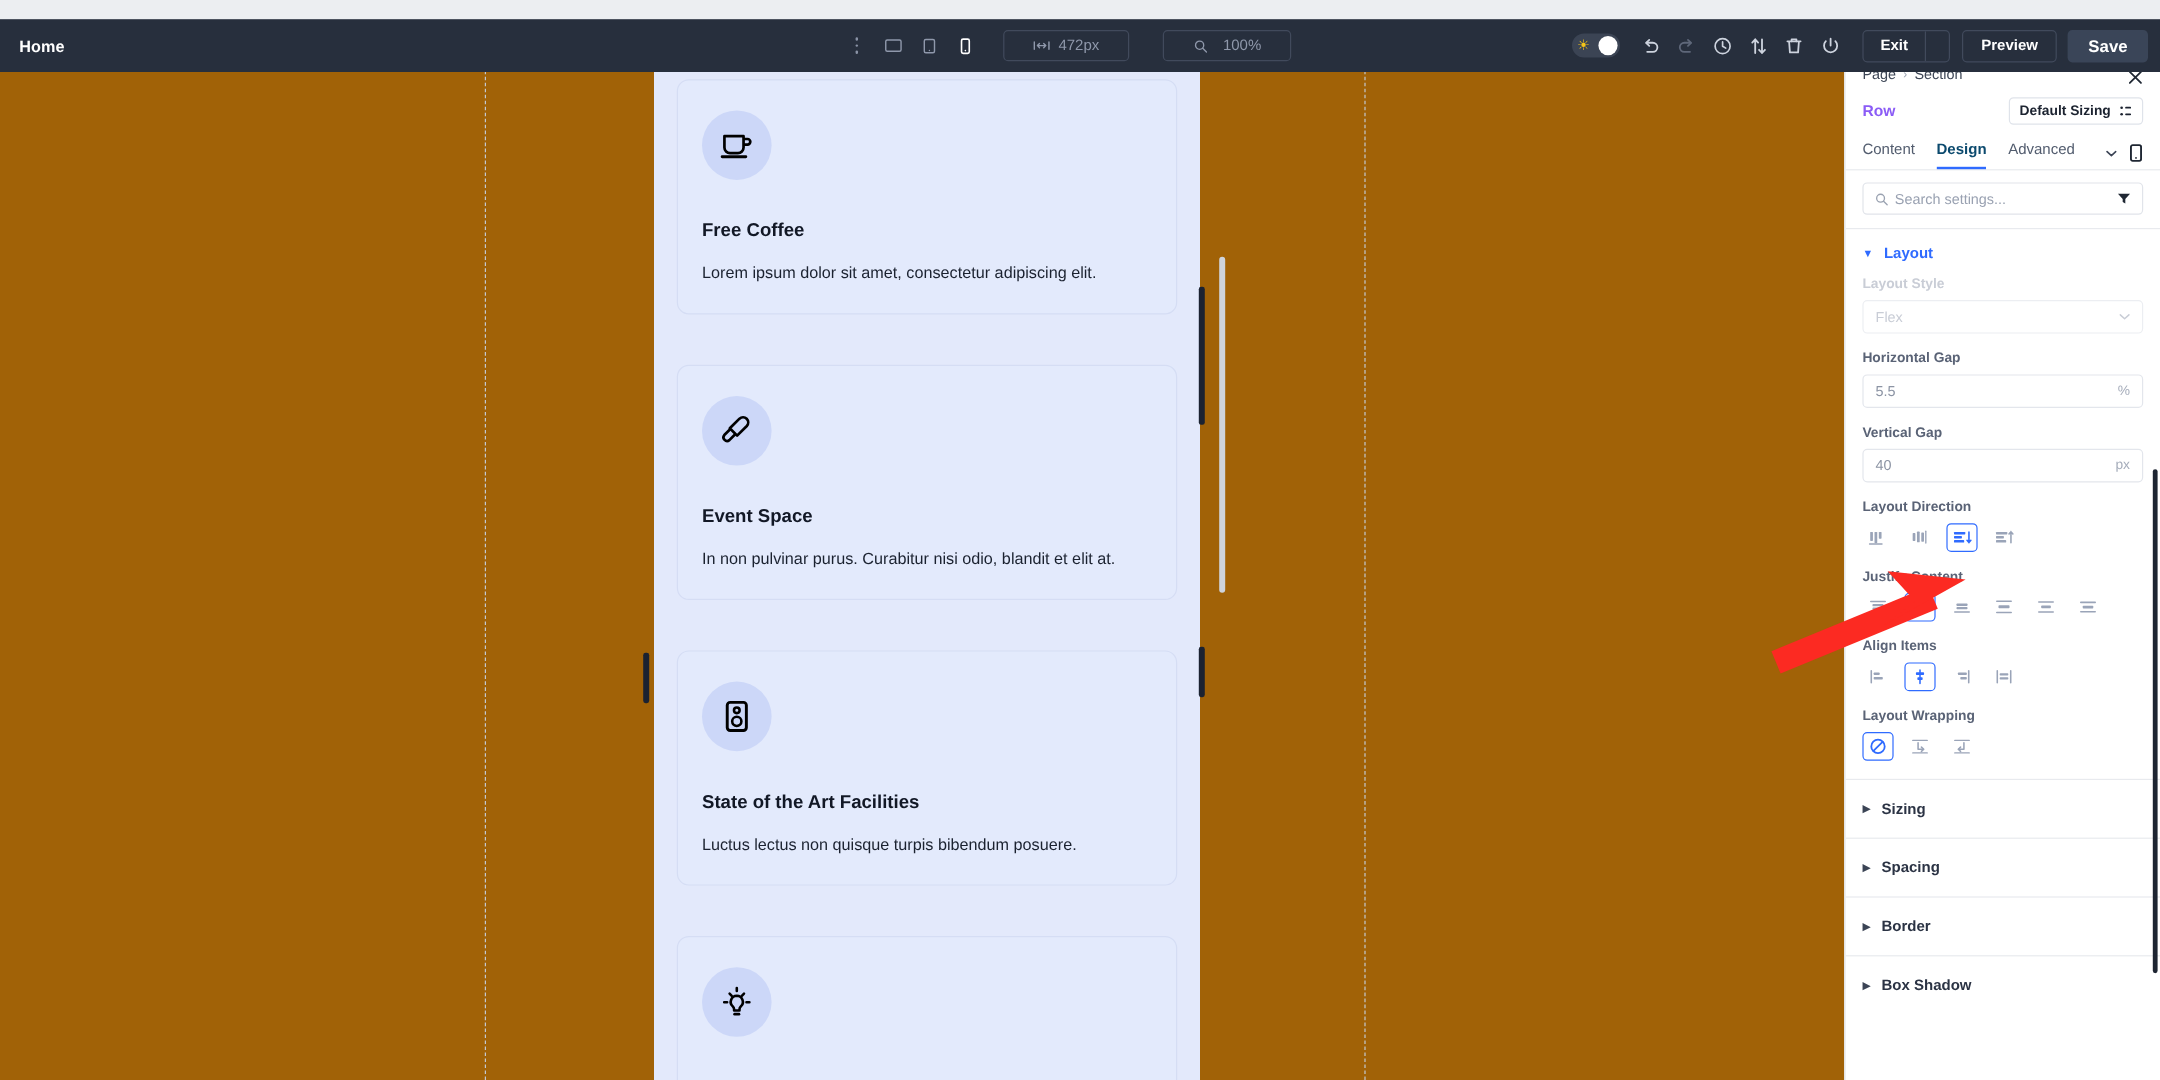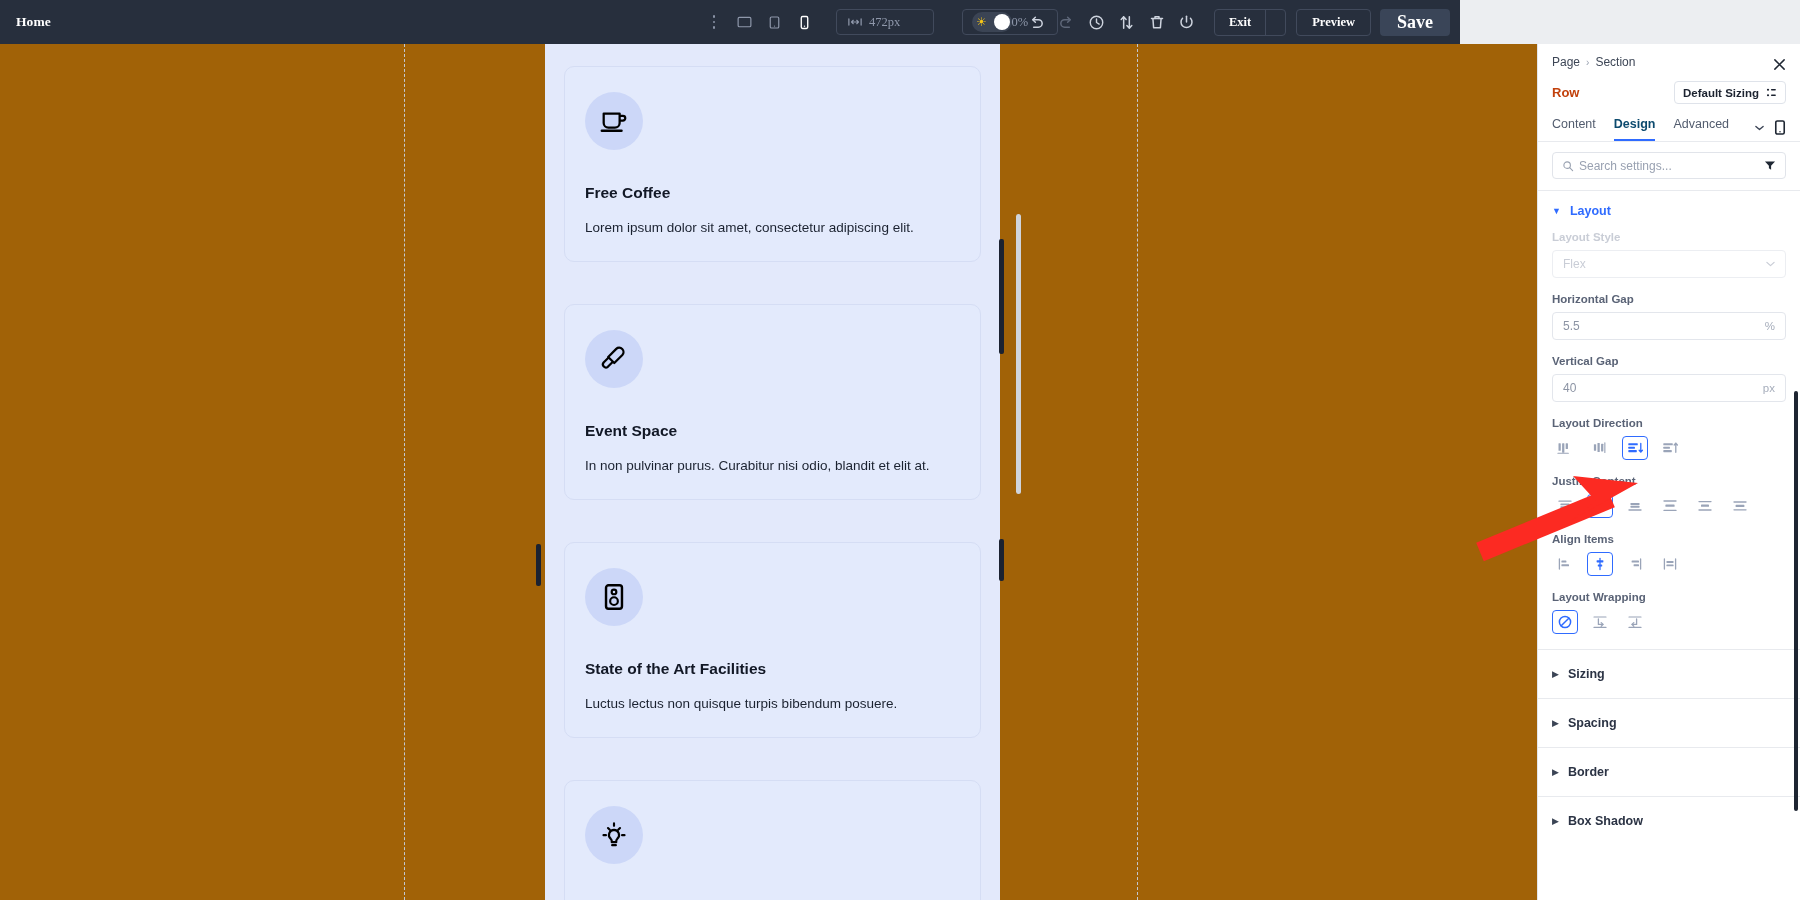--- a/index.html
+++ b/index.html
@@ -6,26 +6,25 @@
   html, body { width: 1800px; height: 900px; overflow: hidden; }
   body {
     font-family: "Liberation Sans", sans-serif;
     background: #eceef1;
     color: #1f2733;
     -webkit-font-smoothing: antialiased;
   }
 
   
   .topbar {
-    position: absolute; top: 0; left: 0;
-    width: 1460px; height: 44px;
+    position: absolute; top: 16px; left: 0;
+    width: 1800px; height: 44px;
     background: #272f3d;
     display: flex; align-items: center;
     z-index: 40;
-    font-family: Liberation Serif, serif;
   }
   .tb-home {
     color: #ffffff; font-size: 13.5px; font-weight: 600;
     margin-left: 16px; letter-spacing: .1px;
   }
   .tb-center {
     position: absolute; left: 705px; top: 0; height: 44px;
     display: flex; align-items: center; gap: 0;
   }
   .tb-dots {
@@ -34,21 +33,21 @@
   }
   .tb-dots i { display:block; width: 2.5px; height: 2.5px; border-radius: 50%; background: #8a93a6; }
   .dev-btn {
     width: 28px; height: 28px; display: flex; align-items: center; justify-content: center;
     border-radius: 4px; margin-right: 2px; cursor: pointer;
   }
   .dev-btn svg { display: block; }
   .dev-btn.active { background: transparent; }
   .field-pill {
     height: 26px; min-width: 98px; border: 1px solid #414a5c; border-radius: 4px;
-    display: flex; align-items: center; gap: 7px; padding: 0 11px;
+    display: flex; align-items: center; gap: 7px; padding: 0 24px;
     color: #8f98ab; font-size: 12.5px; margin-left: 16px;
   }
   .field-pill.zoom { margin-left: 28px; min-width: 96px; gap: 12px; }
   .tb-right {
     position: absolute; right: 10px; top: 0; height: 44px;
     display: flex; align-items: center; gap: 0;
   }
   .theme-toggle {
     width: 40px; height: 20px; border-radius: 11px; background: #3b4454;
     display: flex; align-items: center; justify-content: space-between;
@@ -72,21 +71,21 @@
     width: 20px; height: 25px; border-left: 1px solid #414a5c;
     display: flex; align-items: center; justify-content: center; cursor: pointer;
   }
   .btn-preview {
     height: 27px; border: 1px solid #414a5c; border-radius: 4px;
     color: #ffffff; font-size: 12.5px; font-weight: 600;
     padding: 0 15px; line-height: 25px; margin-left: 10px; cursor: pointer;
   }
   .btn-save {
     height: 27px; border-radius: 4px; background: #3a4558;
-    color: #ffffff; font-size: 18px; font-weight: 600;
+    color: #ffffff; font-size: 14px; font-weight: 600;
     padding: 0 17px; line-height: 27px; margin-left: 9px; cursor: pointer;
   }
 
   
   .canvas-wrap {
     position: absolute; top: 44px; left: 0; width: 1537px; height: 856px;
     background: #a16207; overflow: hidden;
   }
   .guide-left { position: absolute; top: 0; left: 404px; width: 0; height: 856px;
     border-left: 1px dashed #c3c8d1; }
@@ -131,21 +130,21 @@
   .breadcrumb { display: flex; align-items: center; gap: 6px; font-size: 12px; color: #3d4656; }
   .breadcrumb .sep { color: #9aa2b1; font-size: 10px; }
   .panel-close {
     position: absolute; right: 12px; top: 11px; width: 18px; height: 18px;
     display: flex; align-items: center; justify-content: center; cursor: pointer; color: #1f2733;
   }
   .row-line {
     display: flex; align-items: center; justify-content: space-between;
     margin-top: 12px;
   }
-  .row-title { font-size: 13px; font-weight: 700; color: #c2410c; }
+  .row-title { font-size: 13px; font-weight: 700; color: #8b5cf6; }
   .preset-btn {
     display: flex; align-items: center; gap: 7px; height: 23px;
     border: 1px solid #dfe3ea; border-radius: 4px; padding: 0 8px;
     font-size: 11.5px; font-weight: 600; color: #1c2330; cursor: pointer; background: #fff;
   }
   .tabs {
     display: flex; align-items: flex-end; gap: 18px;
     margin-top: 13px; position: relative; padding-bottom: 0;
   }
   .tab {

